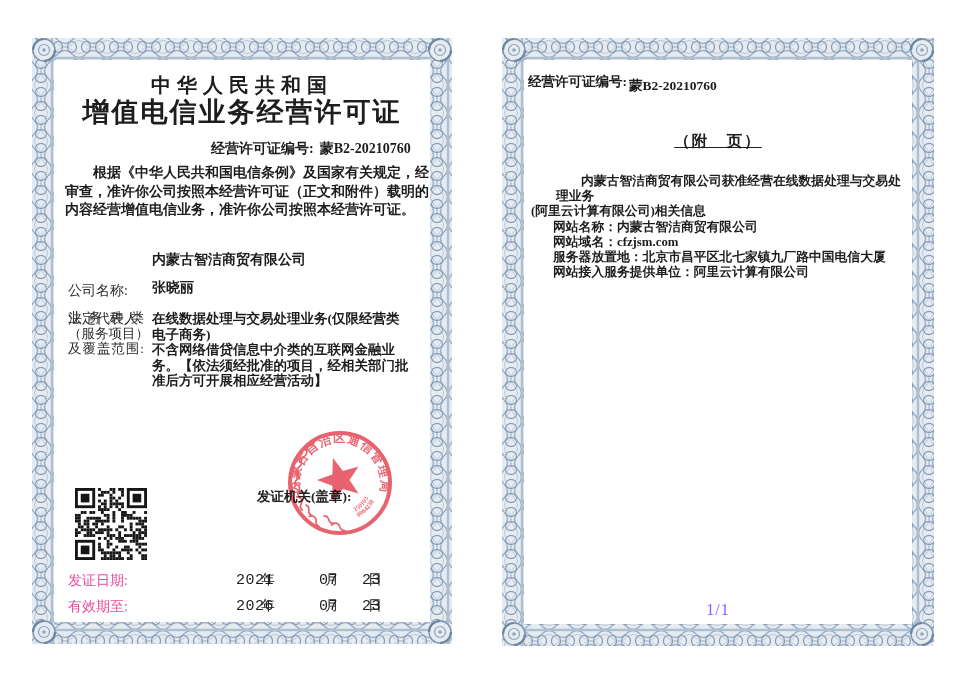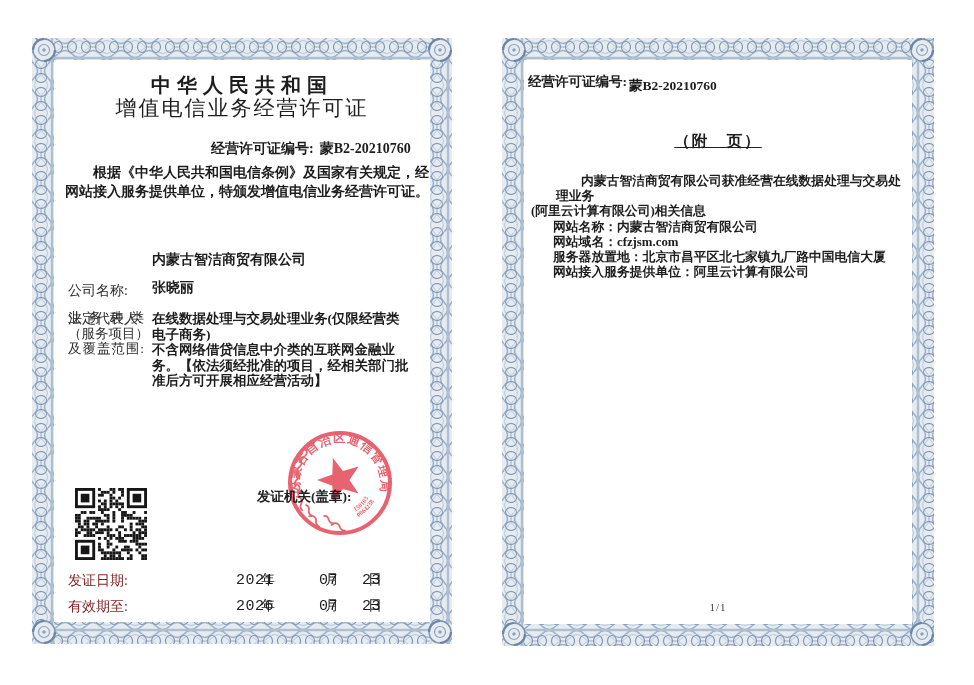--- a/index.html
+++ b/index.html
@@ -9,21 +9,21 @@
   .page{position:absolute;background:#ffffff;}
   .page-left{left:30px;top:36px;width:424px;height:610px;}
   .page-right{left:500px;top:36px;width:436px;height:612px;}
   .lace{position:absolute;left:0;top:0;}
 
   .abs{position:absolute;}
   .ctr{left:0;right:0;text-align:center;}
 
   
   .pl-t1{top:36px;font-size:20px;font-weight:700;letter-spacing:6px;}
-  .pl-t2{top:58px;font-size:21px;font-weight:400;letter-spacing:2px;}
+  .pl-t2{top:58px;font-size:27px;font-weight:700;letter-spacing:2px;}
   .pl-licno{top:104px;left:181px;font-size:14px;font-weight:700;}
   .pl-licno .v{margin-left:6px;}
   .pl-intro{top:128px;left:35px;width:370px;font-size:14px;line-height:18.6px;font-weight:600;}
   .pl-intro .ind{text-indent:28px;}
 
   .fieldrow{left:0;width:100%;}
   .row-company{top:215px;}
   .row-legal{top:243px;}
   .row-biz{top:274px;}
   .jlbl{position:absolute;left:38px;display:inline-block;width:74px;font-size:14px;color:#2e2e2e;text-align:justify;text-align-last:justify;white-space:nowrap;margin-top:31px;}
@@ -33,35 +33,35 @@
   .bizlbls div{width:76px;text-align:justify;text-align-last:justify;white-space:nowrap;}
   .bizvals{position:absolute;left:122px;top:1px;font-size:13.5px;font-weight:700;line-height:15.6px;width:290px;}
 
   .qr{left:45px;top:452px;}
   .pl-authority{left:227px;top:452px;font-size:13.5px;font-weight:600;color:#222;}
   .seal-svg{left:254px;top:391px;opacity:.9;mix-blend-mode:multiply;}
 
   .daterow{left:0;width:100%;height:20px;}
   .row-issue{top:536px;}
   .row-valid{top:562px;}
-  .dlbl{position:absolute;left:38px;width:100px;font-size:14px;color:#7f1d1d;text-align:justify;text-align-last:justify;white-space:nowrap;}
+  .dlbl{position:absolute;left:38px;width:100px;font-size:14px;color:#ec4899;text-align:justify;text-align-last:justify;white-space:nowrap;}
   .dlbl::after{content:"";display:inline-block;width:100%;}
   .dval{position:absolute;top:-1px;font-size:15px;letter-spacing:.5px;font-family:Liberation Mono, monospace;}
   .d-y{left:206px;} .d-m{left:289px;} .d-d{left:332px;}
   .du{margin-left:-13px;font-size:14px;letter-spacing:0;}
 
   
   .pr-licno-lbl{left:28px;top:37px;font-size:13.5px;font-weight:700;}
   .pr-licno-val{left:129px;top:41px;font-size:13.5px;font-weight:700;}
   .pr-title{top:70px;font-size:17px;font-weight:700;letter-spacing:1px;}
   .pr-sub{top:95px;font-size:15.5px;font-weight:700;letter-spacing:2px;text-decoration:underline;}
   .pr-body{top:138px;left:31px;width:380px;font-size:12.8px;line-height:15.2px;font-weight:600;}
   .pr-body .ind{text-indent:25px;margin-left:25px;}
   .pr-body .inf{padding-left:22px;}
-  .pr-pageno{top:565px;font-size:11px;letter-spacing:1px;color:#404040;}
+  .pr-pageno{top:565px;font-size:16px;letter-spacing:1px;color:#8b5cf6;}
 </style>
 </head>
 <body>
 
 <div class="canvas">
 
   <section class="page page-left">
 
     <svg class="lace" width="424" height="610" viewBox="0 0 424 610">
       <defs>
@@ -109,21 +109,22 @@
 
     <h1 class="abs ctr pl-t1" style="margin:0;">中华人民共和国</h1>
     <h1 class="abs ctr pl-t2" style="margin:0;">增值电信业务经营许可证</h1>
 
     <div class="abs pl-licno">
       <span>经营许可证编号:</span><span class="v">蒙B2-20210760</span>
     </div>
 
     <div class="abs pl-intro">
       <div class="ind">根据《中华人民共和国电信条例》及国家有关规定，经</div>
-      <div>网站接入服务提供单位，特颁发增值电信业务经营许可证。</div>
+      <div>审查，准许你公司按照本经营许可证（正文和附件）载明的</div>
+      <div>内容经营增值电信业务，准许你公司按照本经营许可证。</div>
     </div>
 
     <div class="abs fieldrow row-company">
       <span class="jlbl">公司名称:</span>
       <span class="fval">内蒙古智洁商贸有限公司</span>
     </div>
 
     <div class="abs fieldrow row-legal">
       <span class="jlbl">法定代表人:</span>
       <span class="fval">张晓丽</span>

